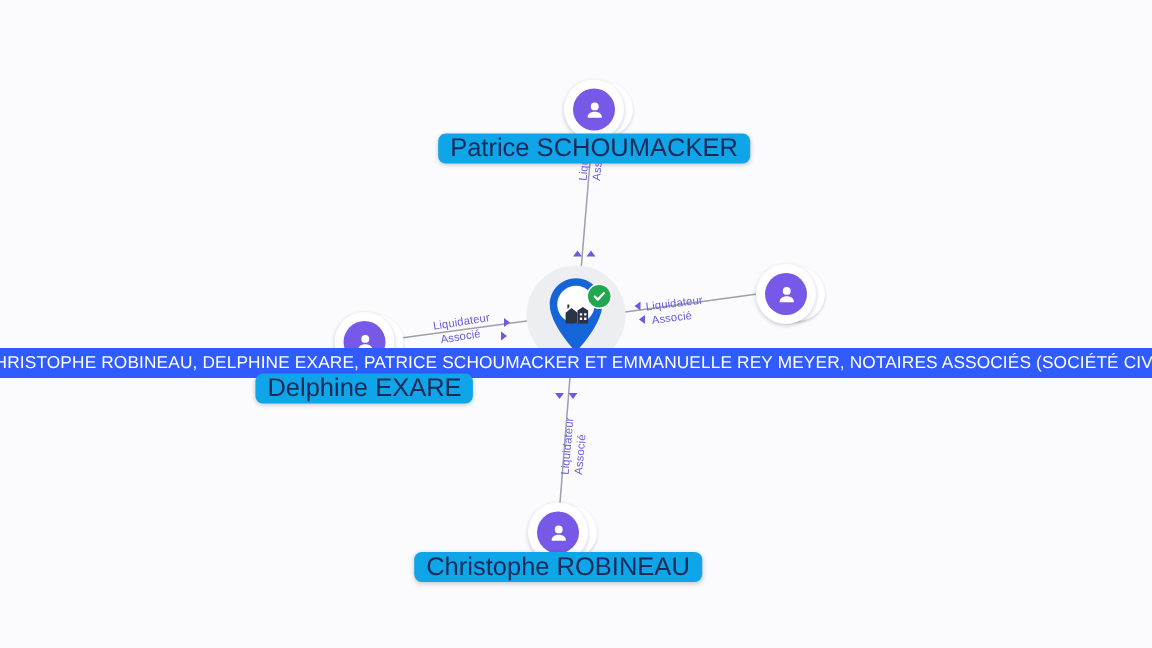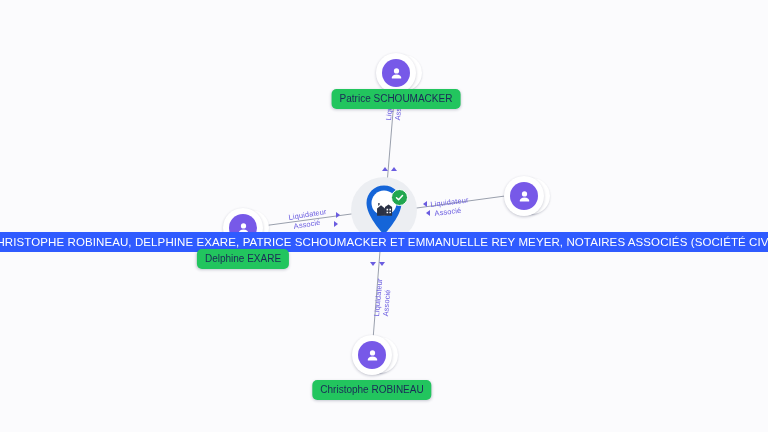--- a/index.html
+++ b/index.html
@@ -20,22 +20,22 @@
   .s2{width:36px;height:36px;left:-14px;top:-18px;}
   .s1{width:36px;height:36px;left:-18px;top:-18px;}
   .avatar-ring{position:absolute;left:-20px;top:-20px;width:40px;height:40px;
       border-radius:50%;background:#fff;box-shadow:0 1px 3px rgba(20,25,60,.22);
       display:flex;align-items:center;justify-content:center;}
   .avatar{width:28px;height:28px;border-radius:50%;background:#7759e8;
       display:flex;align-items:center;justify-content:center;}
   .avatar svg{display:block;}
 
   .chip{position:absolute;transform:translateX(-50%);
-      background:#22c55e;border-radius:5px;padding:3px 8px 4px;
-      font-size:10px;line-height:13px;color:#1b2a57;white-space:nowrap;
+      background:#0ea5e9;border-radius:5px;padding:3px 8px 4px;
+      font-size:17px;line-height:13px;color:#1b2a57;white-space:nowrap;
       box-shadow:0 1px 3px rgba(20,25,60,.22);}
 
   
   .pin-wrap{position:absolute;width:0;height:0;}
   .halo{position:absolute;left:-33px;top:-33px;width:66px;height:66px;
       border-radius:50%;background:#eceef2;}
   .pin{position:absolute;left:-20px;top:-26px;width:40px;height:52px;}
   .badge{position:absolute;left:7px;top:-21px;width:15px;height:15px;border-radius:50%;
       background:#22a74f;border:1.5px solid #fff;display:flex;align-items:center;
       justify-content:center;}
@@ -157,21 +157,21 @@
     <div class="stack s3"></div>
     <div class="avatar-ring">
       <div class="avatar">
         <svg width="17" height="17" viewBox="0 0 24 24" fill="#ffffff">
           <circle cx="12" cy="8.4" r="3.7"></circle>
           <path d="M12 13.4c-4 0-6.6 2.2-6.6 4.4v1.2h13.2v-1.2c0-2.2-2.6-4.4-6.6-4.4z"></path>
         </svg>
       </div>
     </div>
   </div>
-  <div class="chip" style="left:372px;top:380px;">Christophe ROBINEAU</div>
+  <div class="chip" style="left:372px;top:368px;">Christophe ROBINEAU</div>
 
   <div class="pin-wrap" style="left:384px;top:210px;">
     <div class="halo"></div>
     <svg class="pin" viewBox="0 0 40 52" xmlns="http://www.w3.org/2000/svg">
       <path d="M20 1.5C10.3 1.5 2.5 9.3 2.5 19c0 12.4 14.6 28.5 16.3 30.3a1.6 1.6 0 0 0 2.4 0C22.9 47.5 37.5 31.4 37.5 19c0-9.7-7.8-17.5-17.5-17.5z" fill="#1565d8"></path>
       <circle cx="20" cy="19" r="12.5" fill="#ffffff"></circle>
     </svg>
     <div style="position:absolute;left:-9px;top:-11px;width:19px;height:19px;">
       <svg width="19" height="19" viewBox="0 0 24 24" fill="#2b3245">
         <path d="M12.6 10.2V21h9V10.2l-4.5-3.1-4.5 3.1zm2 2.2h2v2h-2v-2zm3.6 0h2v2h-2v-2zm-3.6 3.6h2v2h-2v-2zm3.6 0h2v2h-2v-2z"></path>

